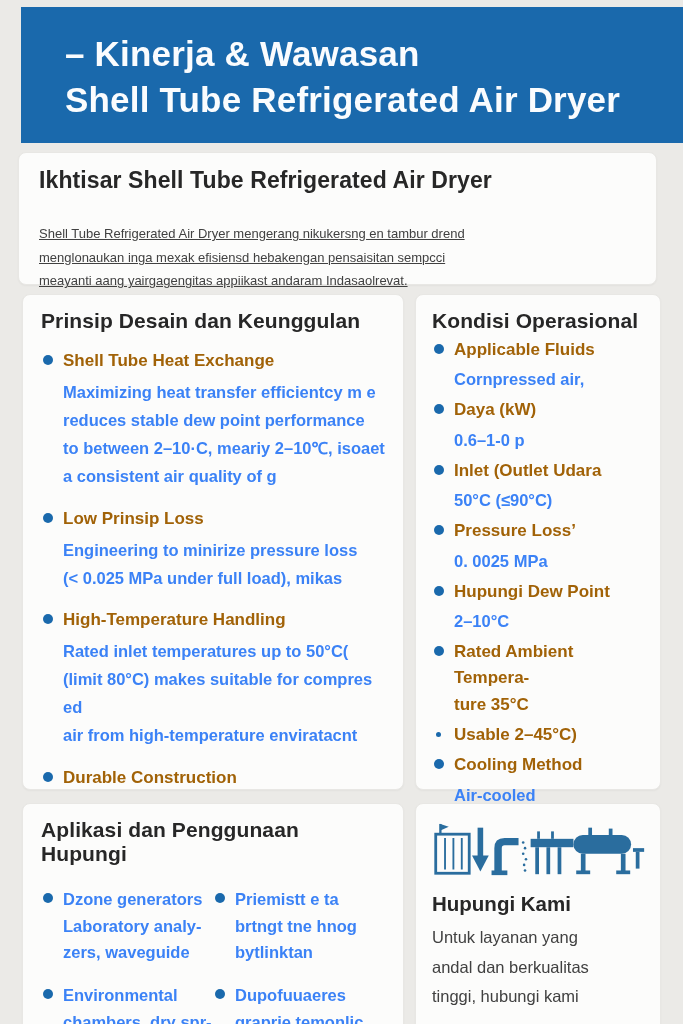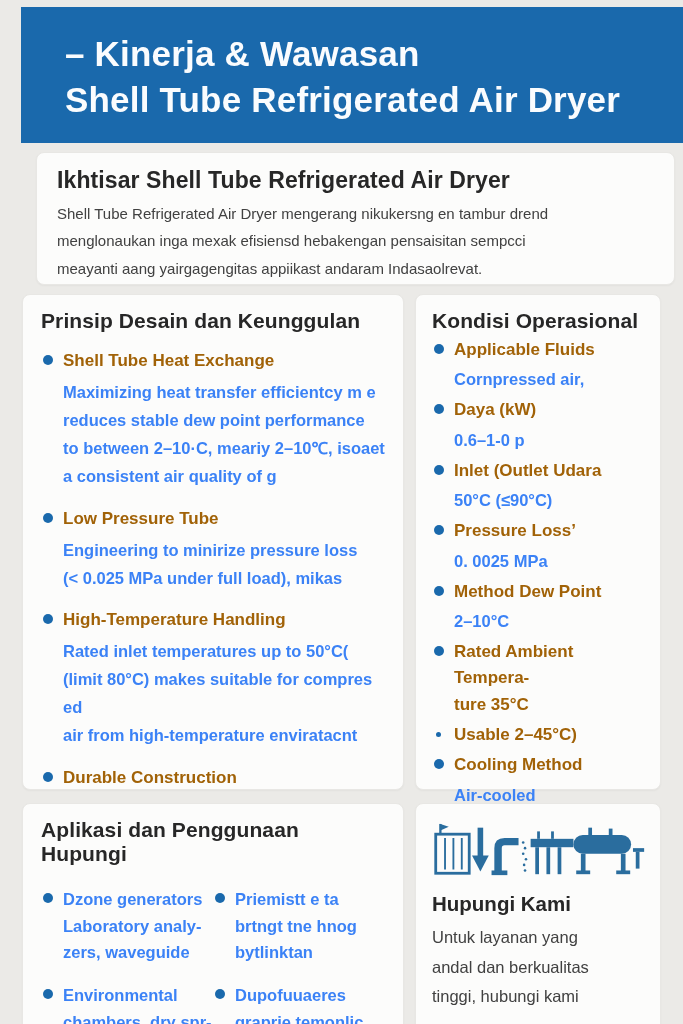--- a/index.html
+++ b/index.html
@@ -22,31 +22,32 @@
     font-size: 35px; font-weight: 700; line-height: 1.31; letter-spacing: 0.2px;
     white-space: nowrap;
   }
   .card {
     position: absolute;
     background: #fcfcfb;
     border: 1px solid #e8e7e4;
     border-radius: 8px;
     box-shadow: 0 1px 2px rgba(0,0,0,0.04);
   }
-  .card-overview { left: 36px; top: 152px; width: 639px; height: 133px; padding: 14px 20px; }
+  .card-overview { left: 18px; top: 152px; width: 639px; height: 133px; padding: 14px 20px; }
   .card-design   { left: 22px; top: 294px; width: 382px; height: 496px; padding: 14px 18px; }
   .card-oper     { left: 415px; top: 294px; width: 246px; height: 496px; padding: 14px 16px; }
   .card-apps     { left: 22px; top: 803px; width: 382px; height: 300px; padding: 14px 18px; }
   .card-contact  { left: 415px; top: 803px; width: 246px; height: 300px; padding: 12px 16px; }
 
   h2.sec-title { font-size: 23px; font-weight: 700; color: #272727; letter-spacing: 0.1px; }
   .card-design h2.sec-title, .card-oper h2.sec-title, .card-apps h2.sec-title { font-size: 21px; }
   .overview-text {
-    margin-top: 6px; font-size: 15px; line-height: 1.82; color: #414141;
+    margin-top: 28px; font-size: 13px; line-height: 1.82; color: #414141;
     white-space: pre-line;
+    text-decoration: underline;
   }
   .bullet-item { display: flex; margin-top: 15px; }
   .bullet-dot {
     flex: 0 0 auto; width: 10px; height: 10px; border-radius: 50%;
     background: #1a69ac; margin: 7px 10px 0 2px;
   }
   .bullet-dot.small { width: 5px; height: 5px; margin: 10px 13px 0 4px; }
   .bullet-content { flex: 1 1 auto; }
   .bullet-label { font-size: 17px; font-weight: 700; color: #a16207; line-height: 1.55; white-space: pre-line; }
   .bullet-text { font-size: 16.5px; color: #3b82f6; line-height: 1.7; margin-top: 4px; white-space: pre-line; font-weight: bold; }
@@ -86,21 +87,21 @@
       <div class="bullet-label">Shell Tube Heat Exchange</div>
       <div class="bullet-text">Maximizing heat transfer efficientcy m e
 reduces stable dew point performance
 to between 2–10·C, meariy 2–10℃, isoaet
 a consistent air quality of g</div>
     </div>
   </div>
   <div class="bullet-item">
     <span class="bullet-dot"></span>
     <div class="bullet-content">
-      <div class="bullet-label">Low Pressure Tube</div>
+      <div class="bullet-label">Low Prinsip Loss</div>
       <div class="bullet-text">Engineering to minirize pressure loss
 (&lt; 0.025 MPa under full load), mikas</div>
     </div>
   </div>
   <div class="bullet-item">
     <span class="bullet-dot"></span>
     <div class="bullet-content">
       <div class="bullet-label">High-Temperature Handling</div>
       <div class="bullet-text">Rated inlet temperatures up to 50°C(
 (limit 80°C) makes suitable for compres ed
@@ -144,21 +145,21 @@
   <div class="bullet-item">
     <span class="bullet-dot"></span>
     <div class="bullet-content">
       <div class="bullet-label">Pressure Loss’</div>
       <div class="bullet-text">0. 0025 MPa</div>
     </div>
   </div>
   <div class="bullet-item">
     <span class="bullet-dot"></span>
     <div class="bullet-content">
-      <div class="bullet-label">Method Dew Point</div>
+      <div class="bullet-label">Hupungi Dew Point</div>
       <div class="bullet-text">2–10°C</div>
     </div>
   </div>
   <div class="bullet-item">
     <span class="bullet-dot"></span>
     <div class="bullet-content">
       <div class="bullet-label">Rated Ambient Tempera-
 ture 35°C</div>
     </div>
   </div>

